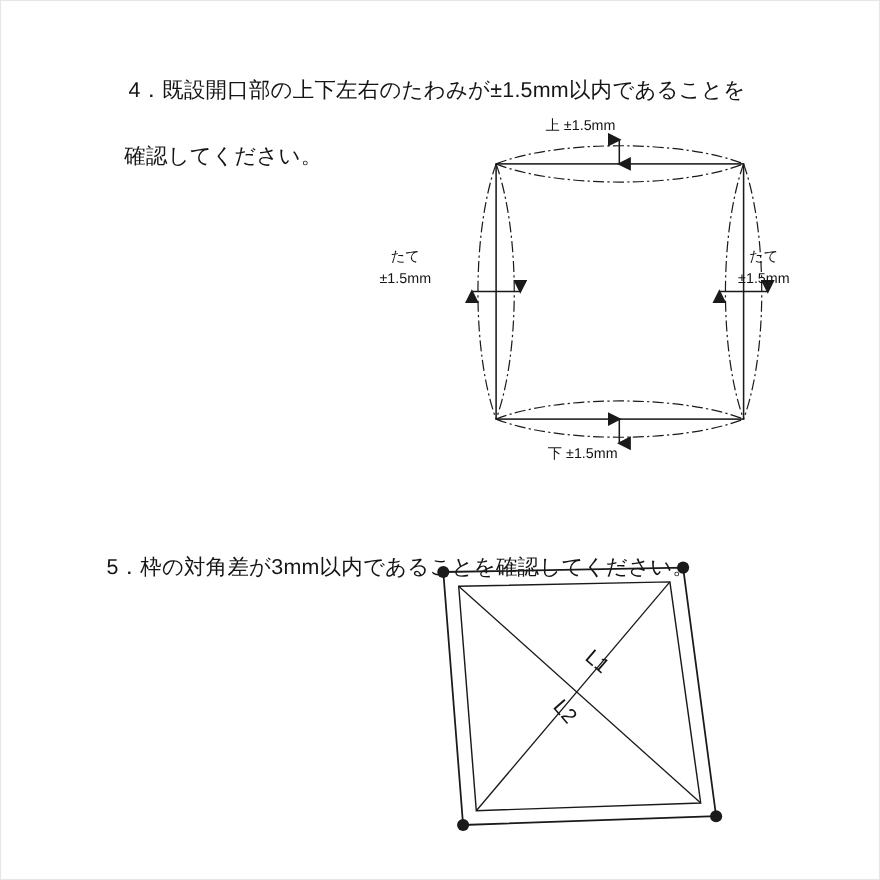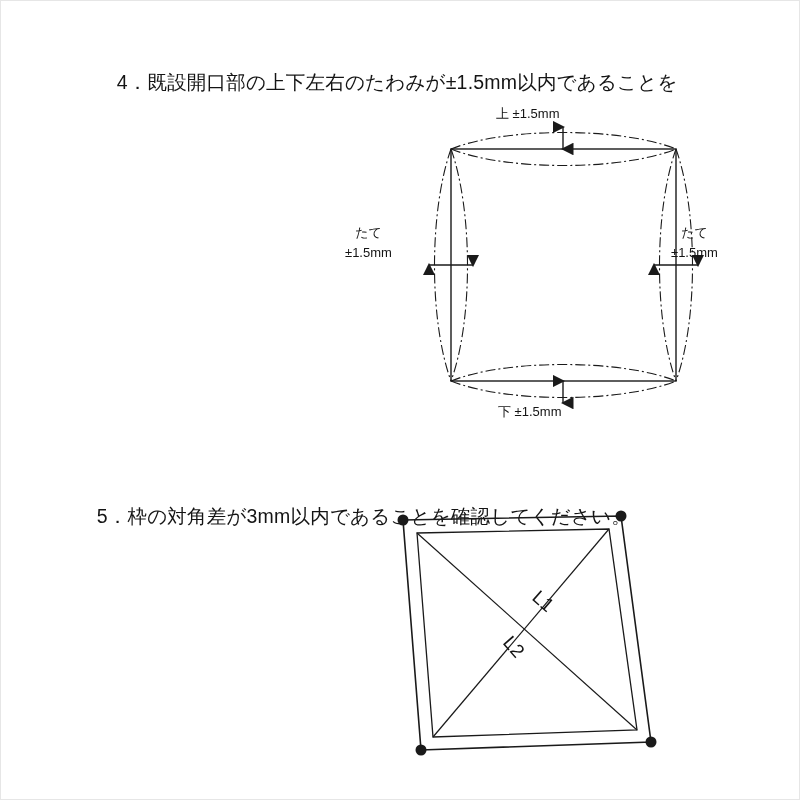--- a/index.html
+++ b/index.html
@@ -86,20 +86,21 @@
 </style>
 </head>
 <body>
 
 <div class="page">
 
   <div class="section" id="section-4">
 
     <div class="heading" id="heading-4">
       <span>4．既設開口部の上下左右のたわみが±1.5mm以内であることを</span>
+      <span class="line2">確認してください。</span>
     </div>
 
     <div class="figure" id="figure-deflection">
 
       <div class="fig-label" id="label-top">上 ±1.5mm</div>
       <div class="fig-label" id="label-bottom">下 ±1.5mm</div>
 
       <div class="fig-label two-line" id="label-left">
         <div>たて</div>
         <div>±1.5mm</div>

